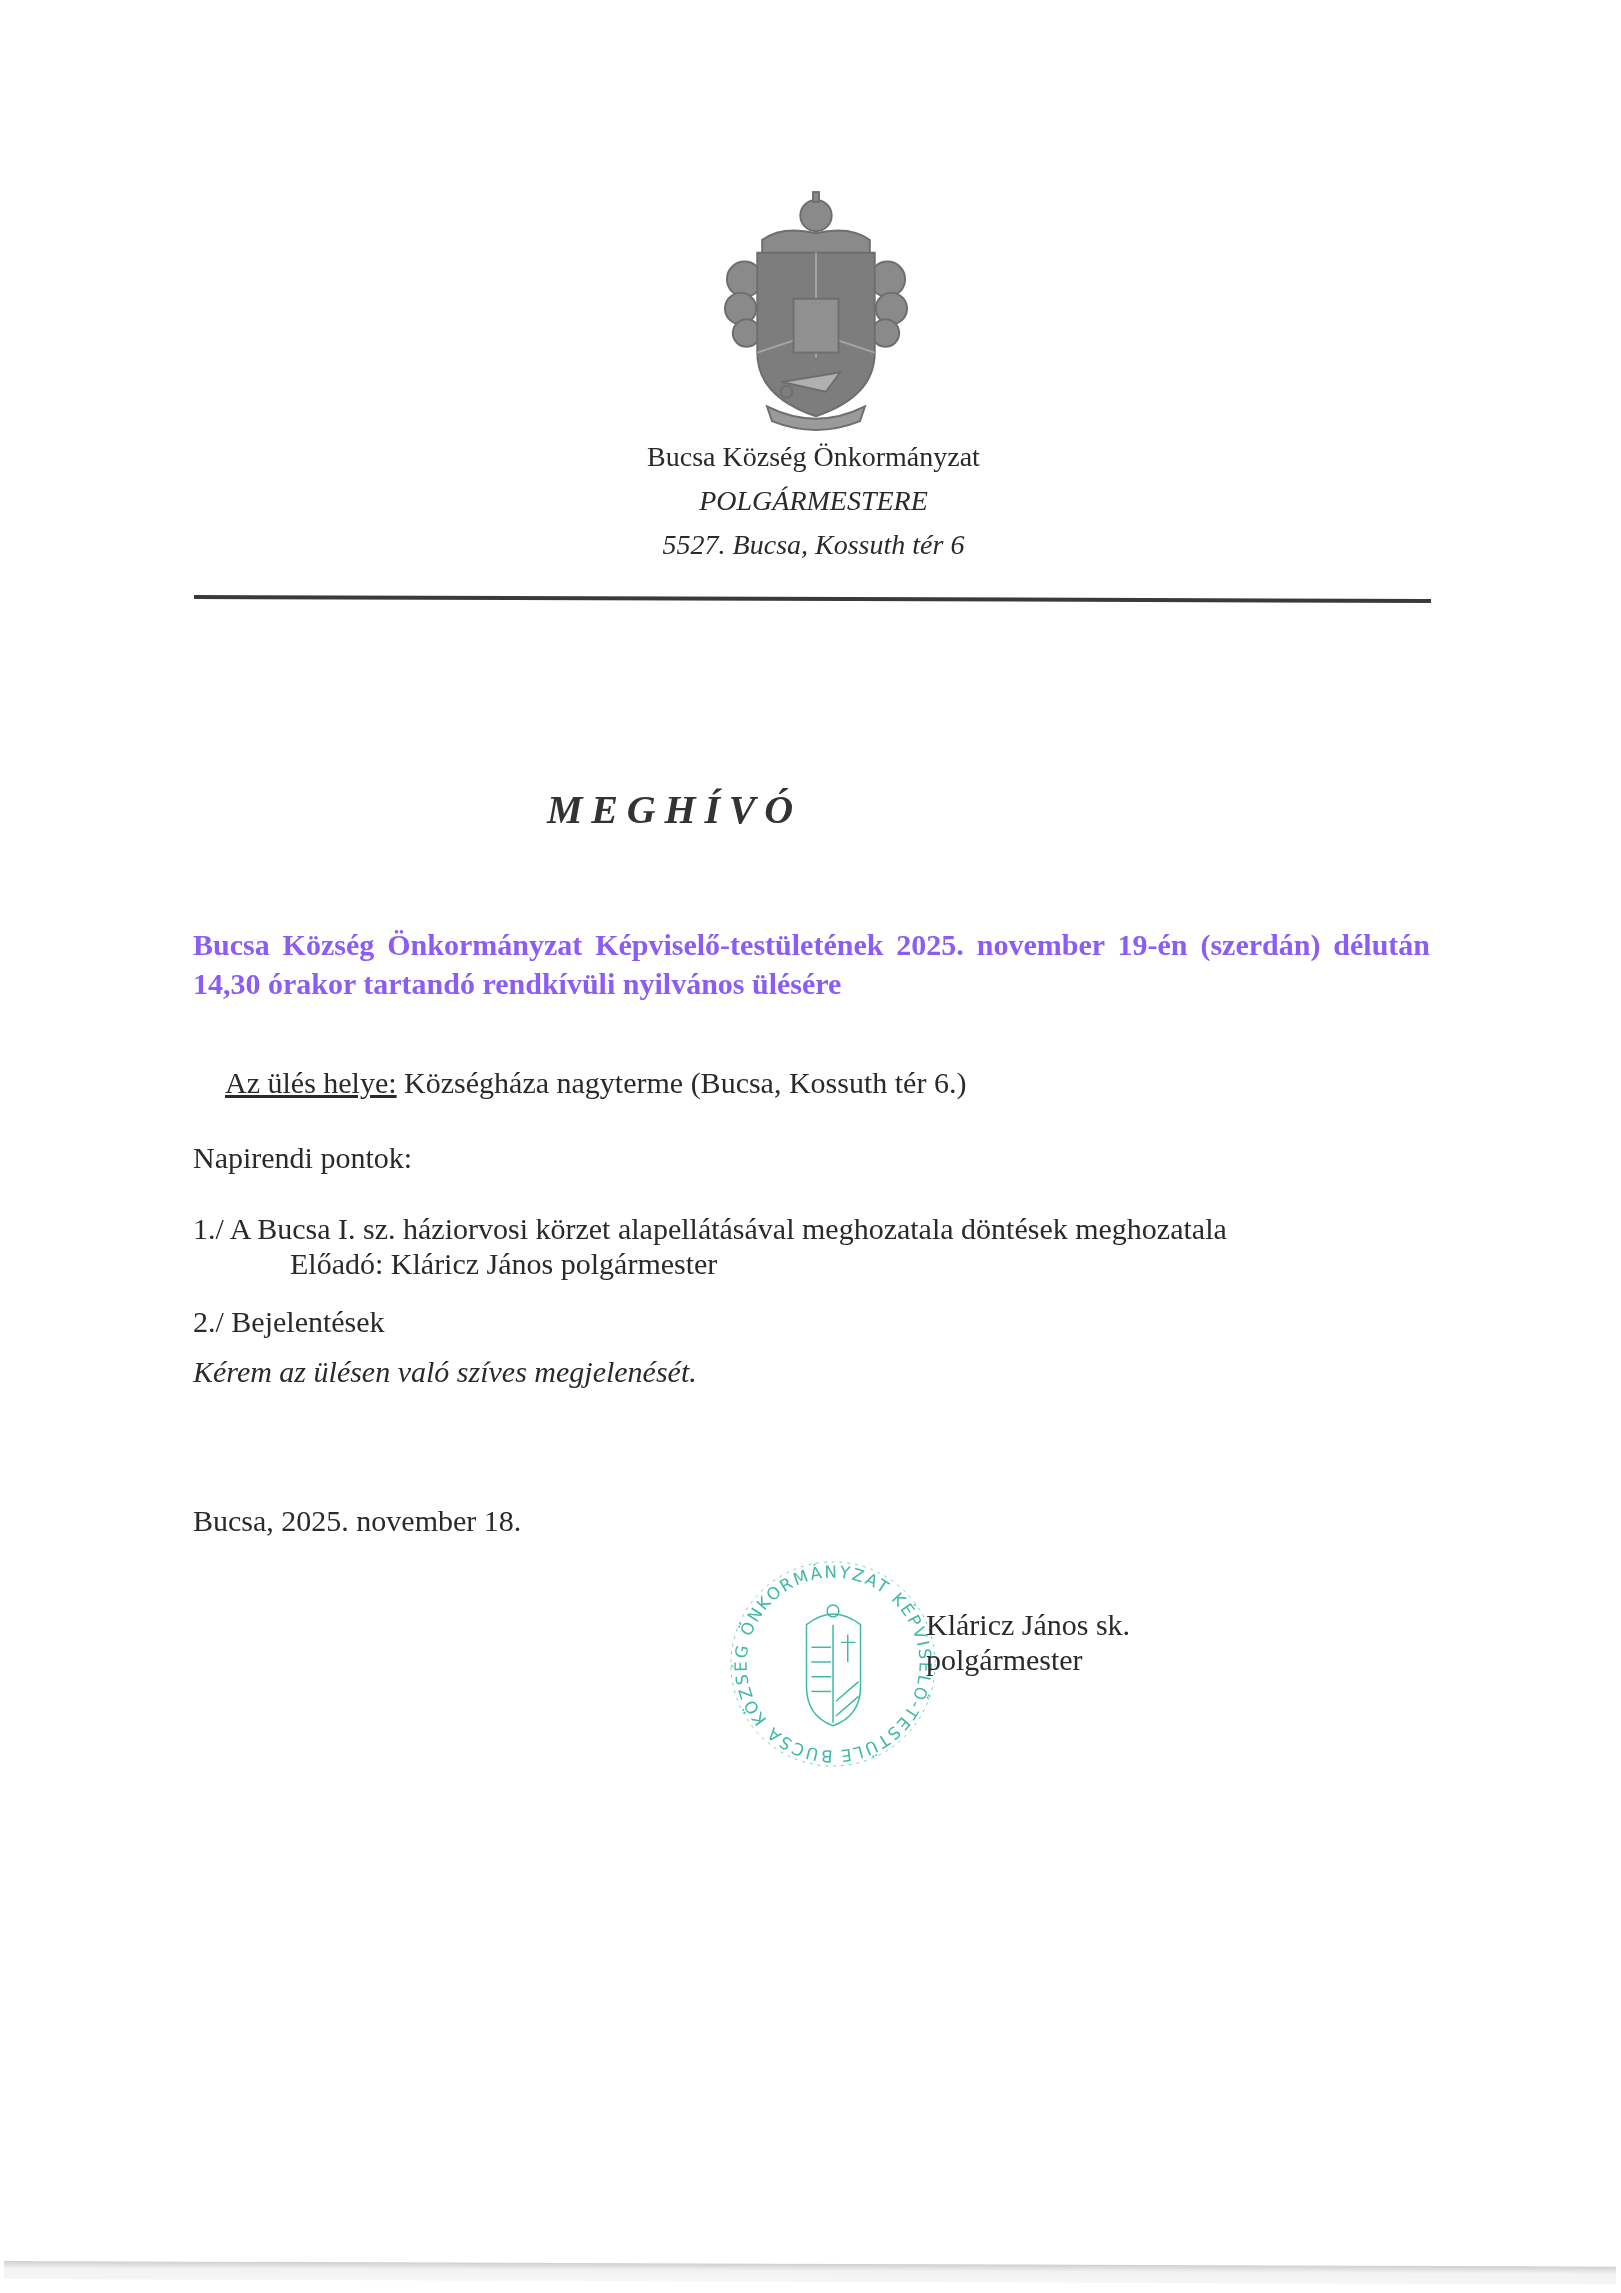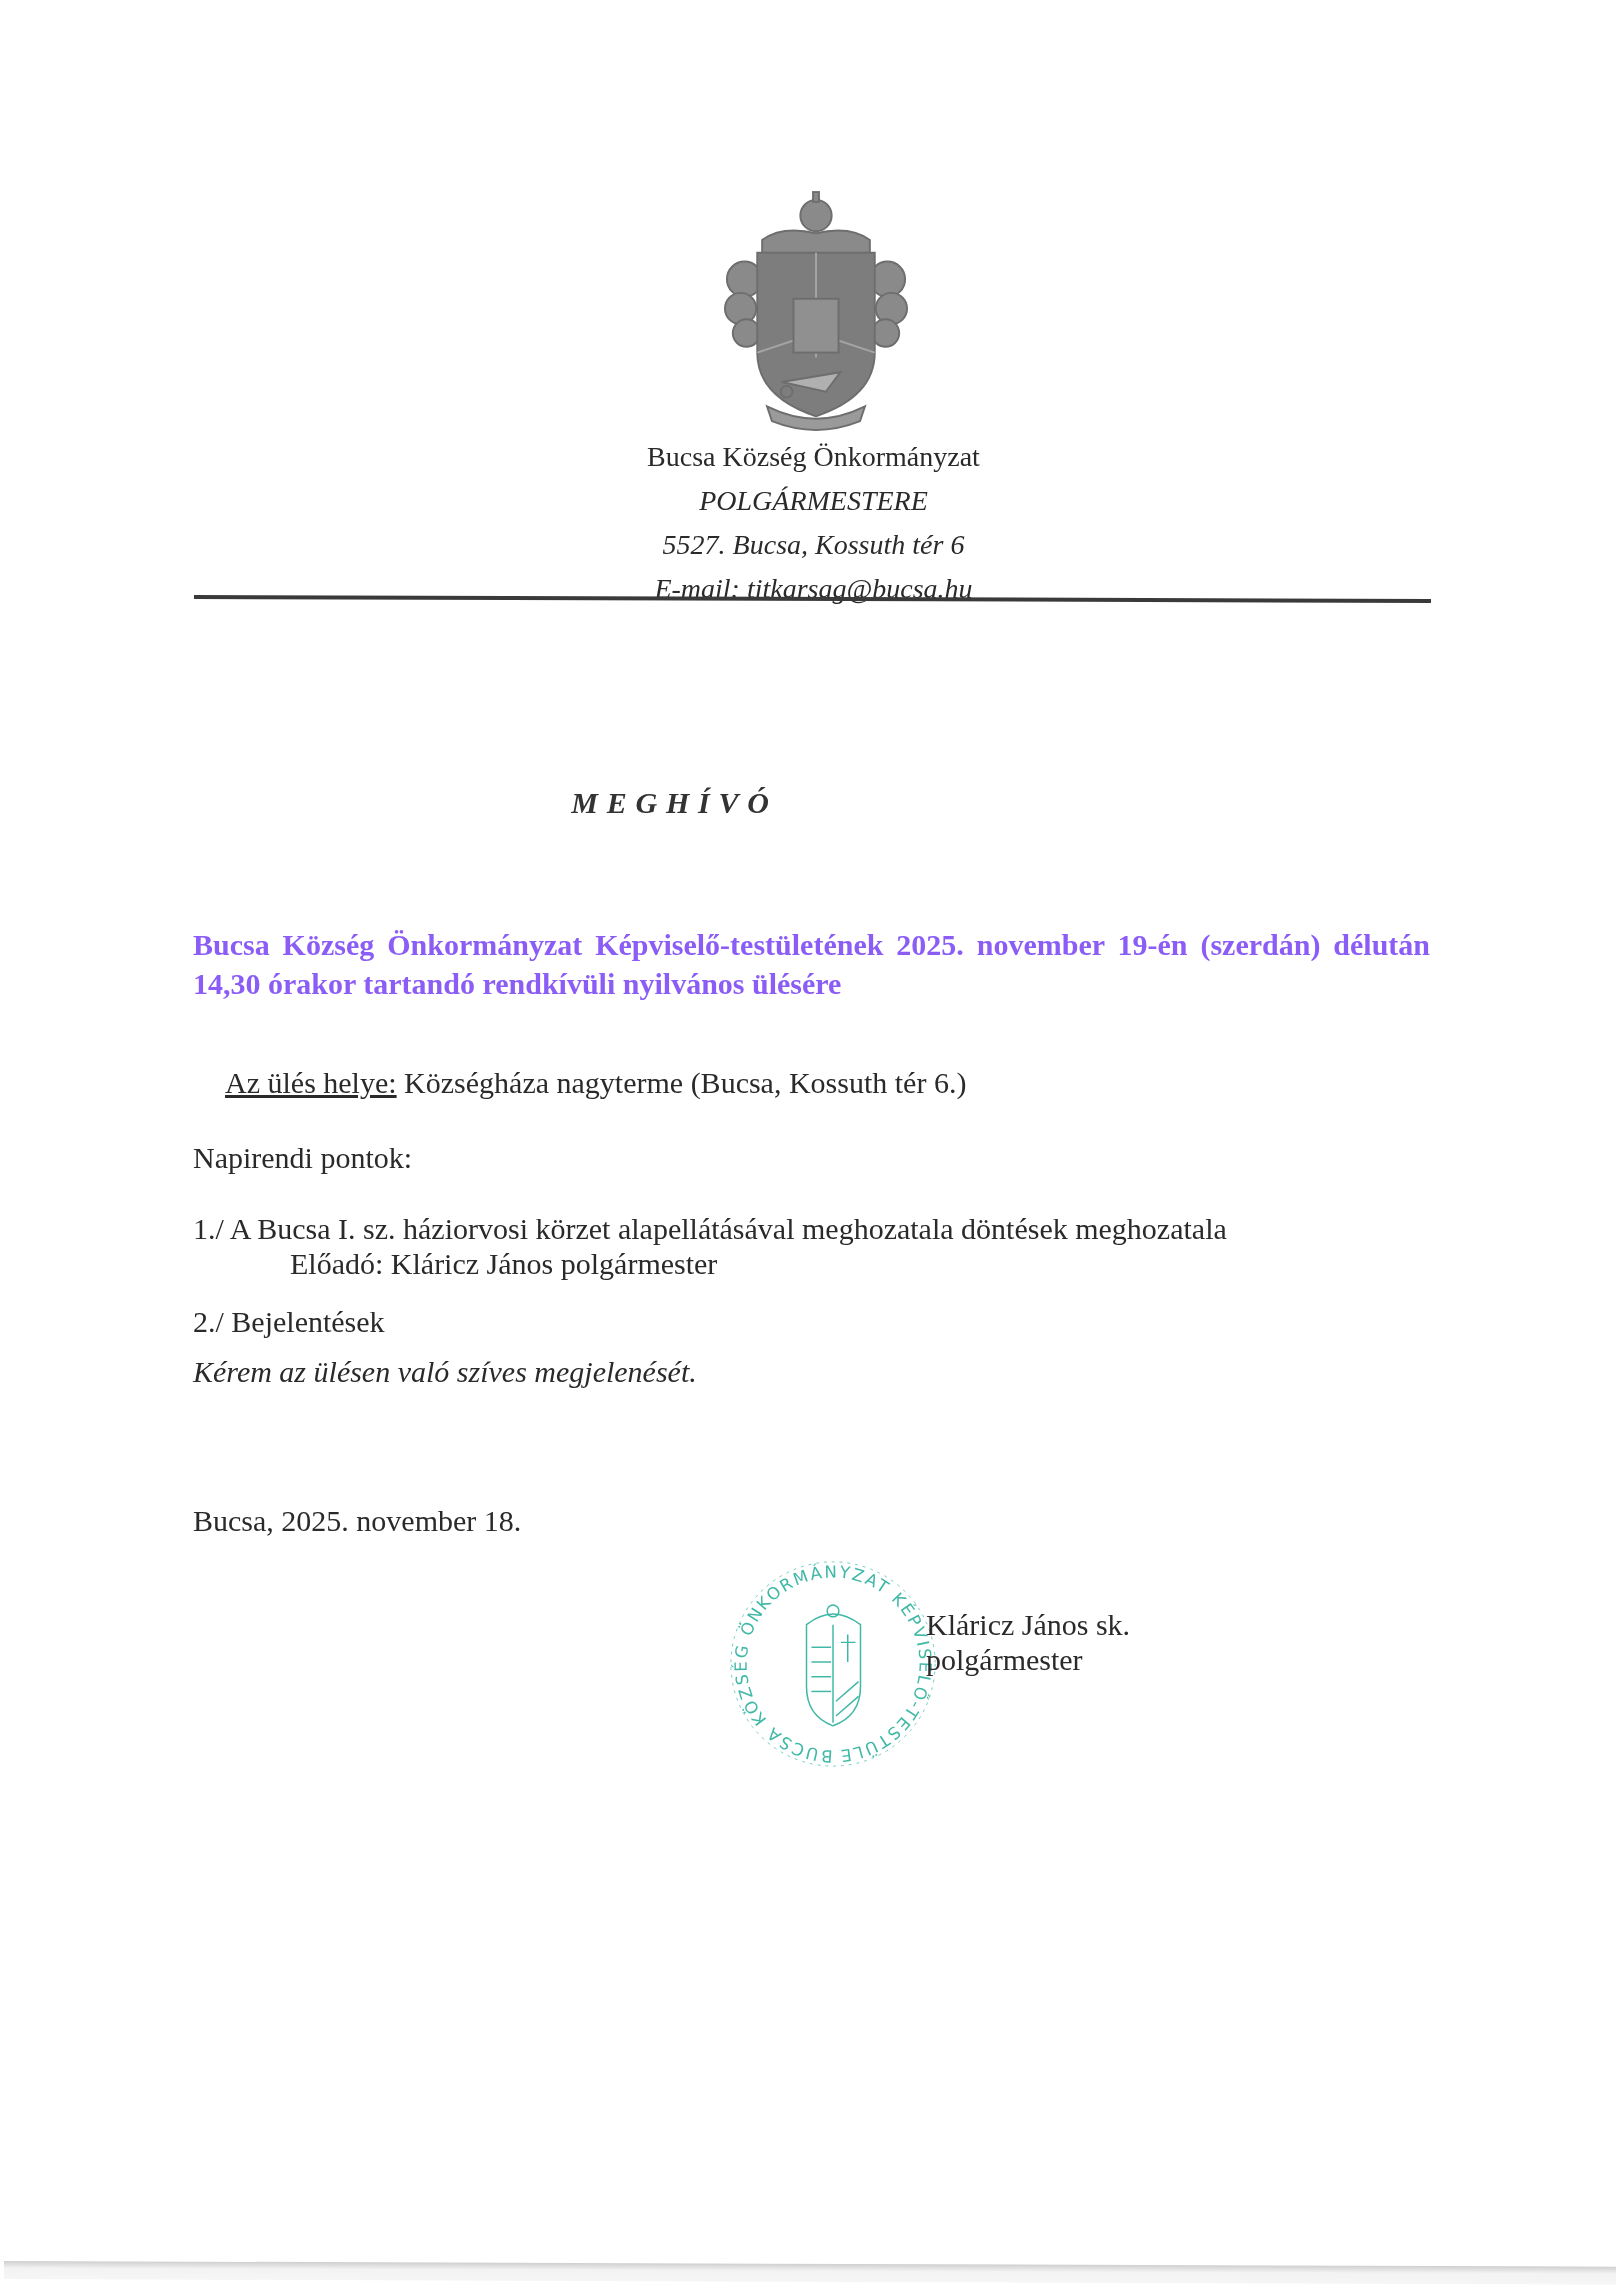--- a/index.html
+++ b/index.html
@@ -5,21 +5,21 @@
   html, body { margin: 0; padding: 0; background: #ffffff; }
   body { width: 1621px; height: 2294px; position: relative; overflow: hidden;
          font-family: "Liberation Serif", "DejaVu Serif", serif; color: #2a2a2a; }
   .abs { position: absolute; }
   .crest { left: 723px; top: 186px; width: 186px; height: 250px; }
   .header-block { left: 549px; top: 439px; width: 529px; text-align: center;
                   font-size: 28px; line-height: 36px; }
   .header-block .it { font-style: italic; margin-top: 8px; }
   .rule { left: 194px; top: 595px; width: 1237px; height: 3.9px; background: #3a3a3a;
           transform: rotate(0.18deg); transform-origin: left center; }
-  .title { left: 0; width: 1349px; top: 786px; text-align: center; font-size: 30px;
+  .title { left: 0; width: 1349px; top: 786px; text-align: center; font-size: 40px;
            font-weight: bold; font-style: italic; letter-spacing: 8.8px; color: #333; }
   .intro { left: 193px; top: 925px; width: 1237px; font-size: 30px; font-weight: bold;
            line-height: 39px; text-align: justify; text-align-last: left; color: #8b5cf6; }
   .para { left: 193px; font-size: 30px; line-height: 35px; }
   .place { top: 1065px; }
   .place .lbl { text-decoration: underline; margin-left: 32px; }
   .agenda-label { top: 1140px; }
   .item1 { top: 1211px; }
   .item1-presenter { top: 1246px; left: 290px; }
   .item2 { top: 1304px; }
@@ -54,21 +54,20 @@
       <circle cx="65" cy="210" r="6" fill="none"></circle>
       <path d="M45 225 Q95 250 145 225 L140 240 Q95 258 50 240 Z" fill="#9a9a9a"></path>
     </g>
   </svg>
 </div>
 
 <div class="abs header-block">
   <div>Bucsa Község Önkormányzat</div>
   <div class="it">POLGÁRMESTERE</div>
   <div class="it">5527. Bucsa, Kossuth tér 6</div>
-  <div class="it">E-mail: titkarsag@bucsa.hu</div>
 </div>
 <div class="abs rule"></div>
 
 <div class="abs title">MEGHÍVÓ</div>
 
 <div class="abs intro">Bucsa Község Önkormányzat Képviselő-testületének 2025. november 19-én (szerdán) délután 14,30 órakor tartandó rendkívüli nyilvános ülésére</div>
 
 <div class="abs para place">
   <span class="lbl">Az ülés helye:</span><span> Községháza nagyterme (Bucsa, Kossuth tér 6.)</span>
 </div>

